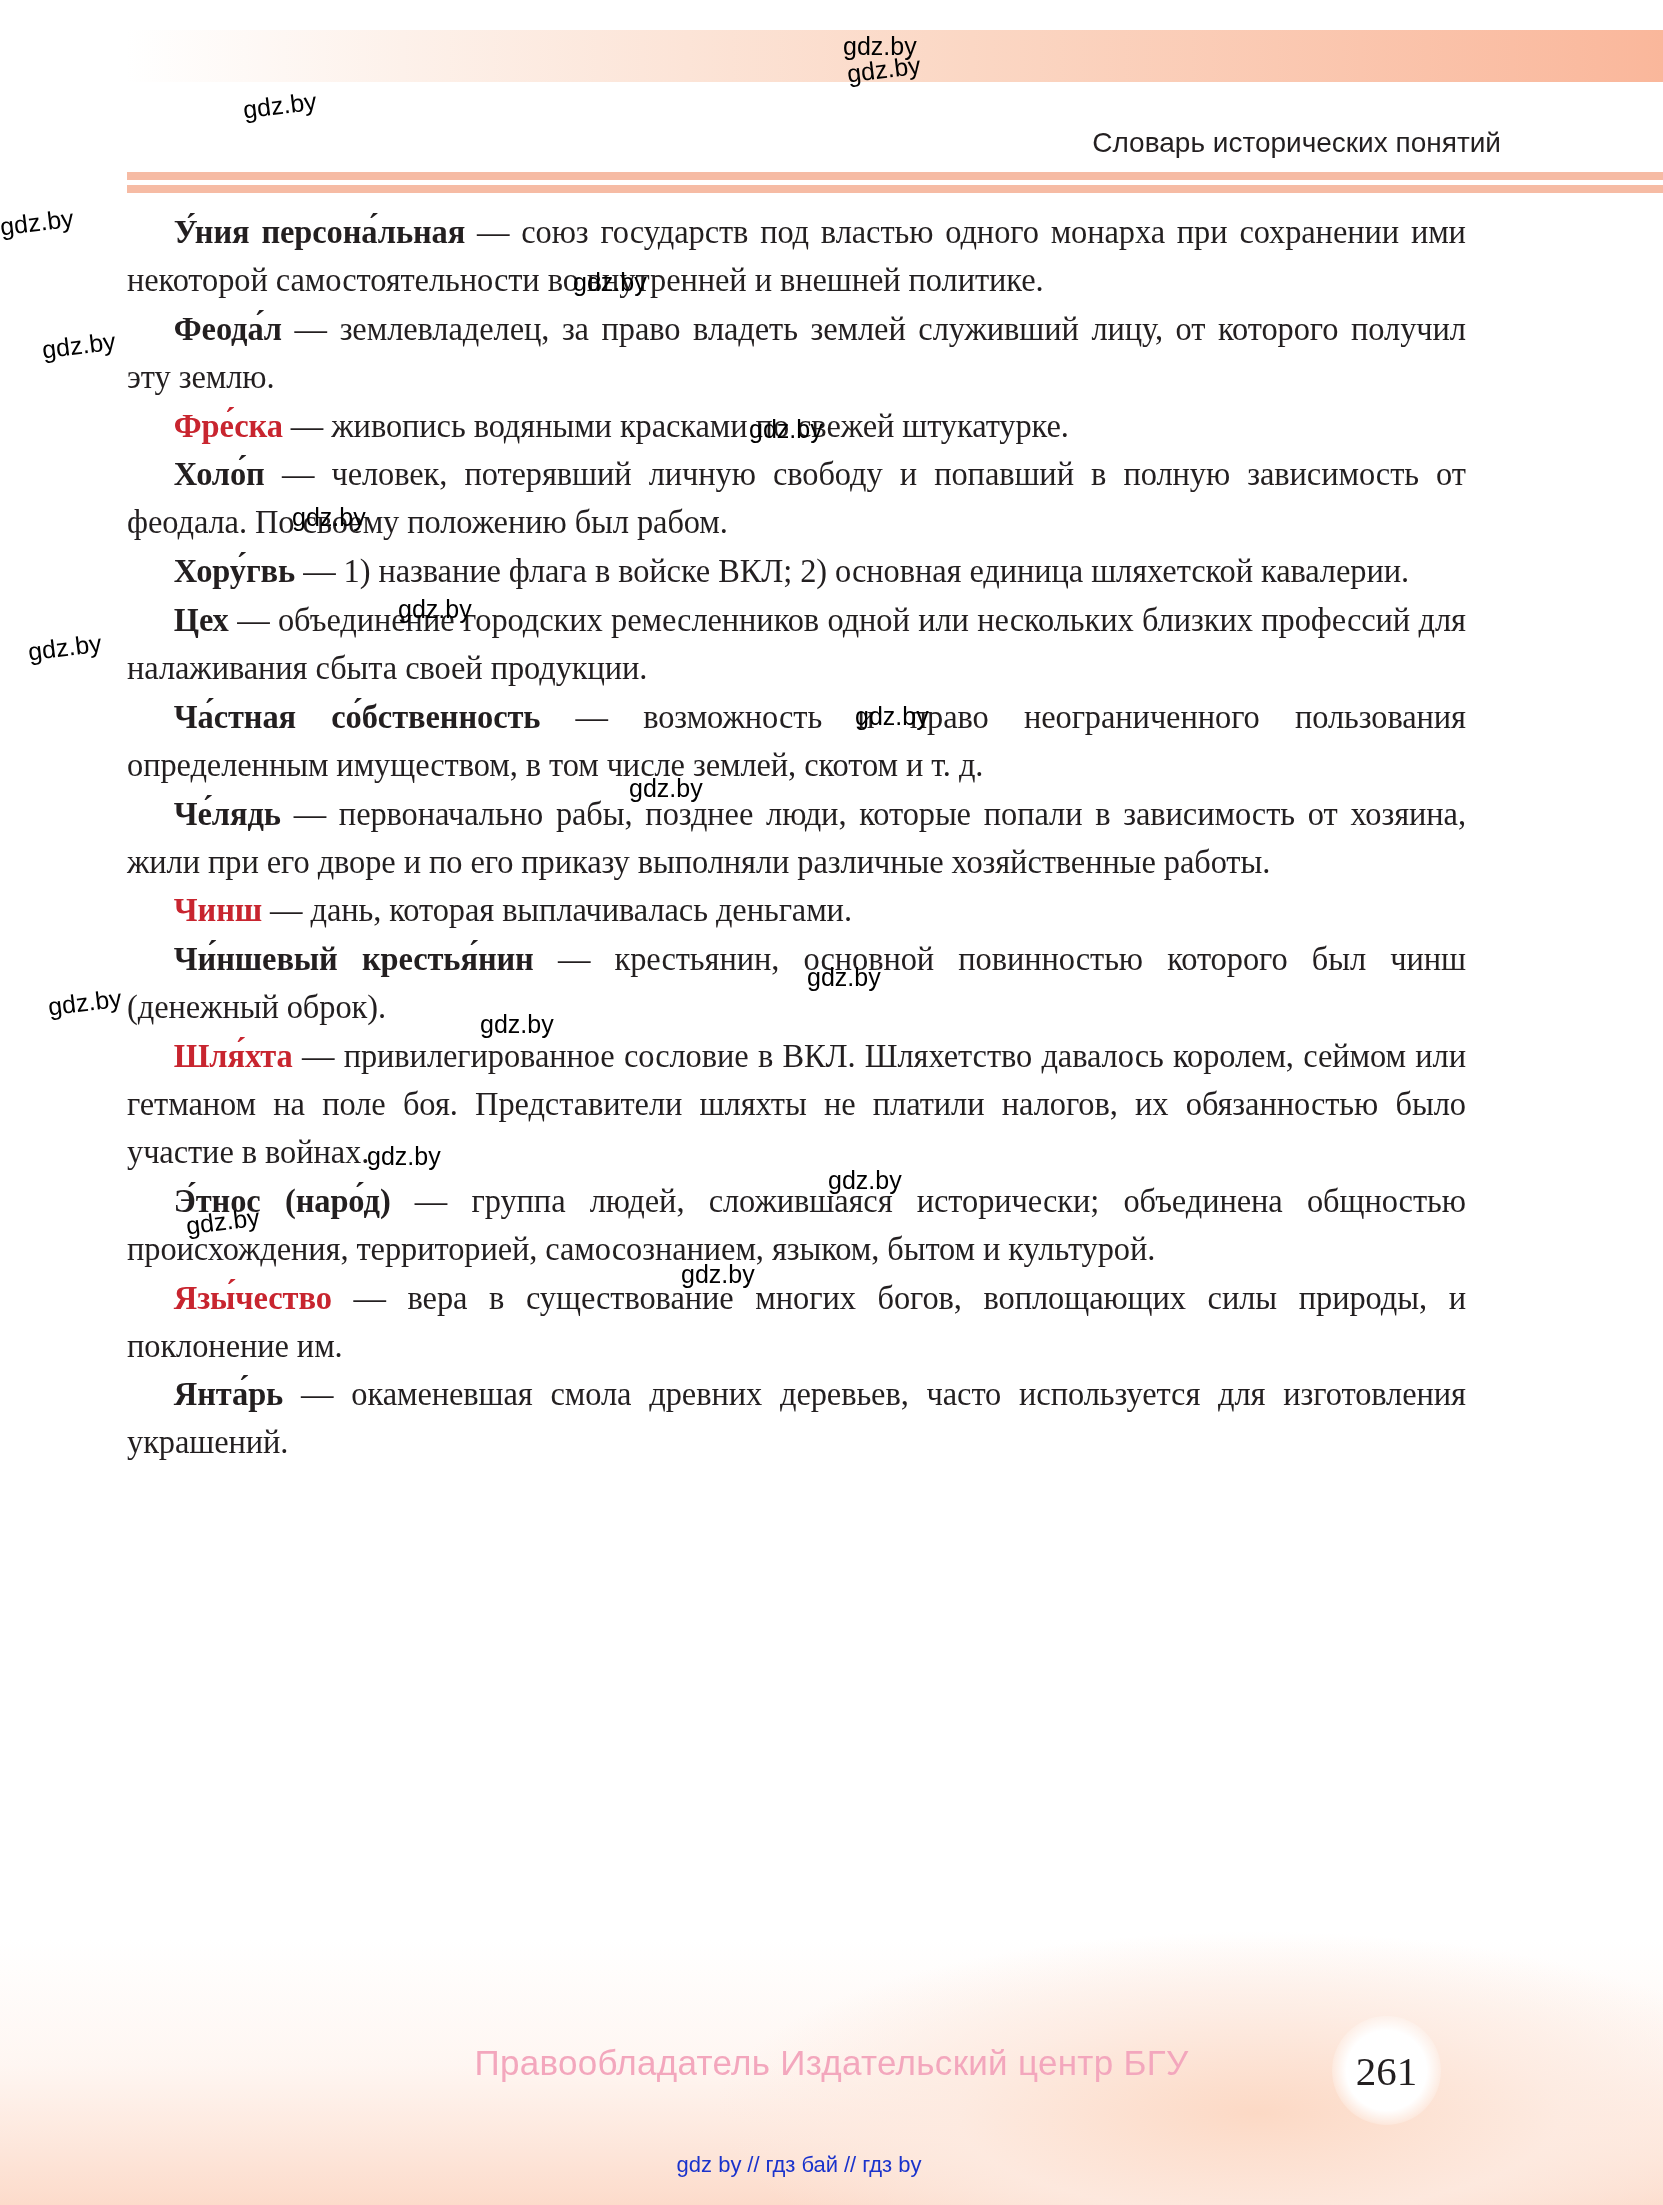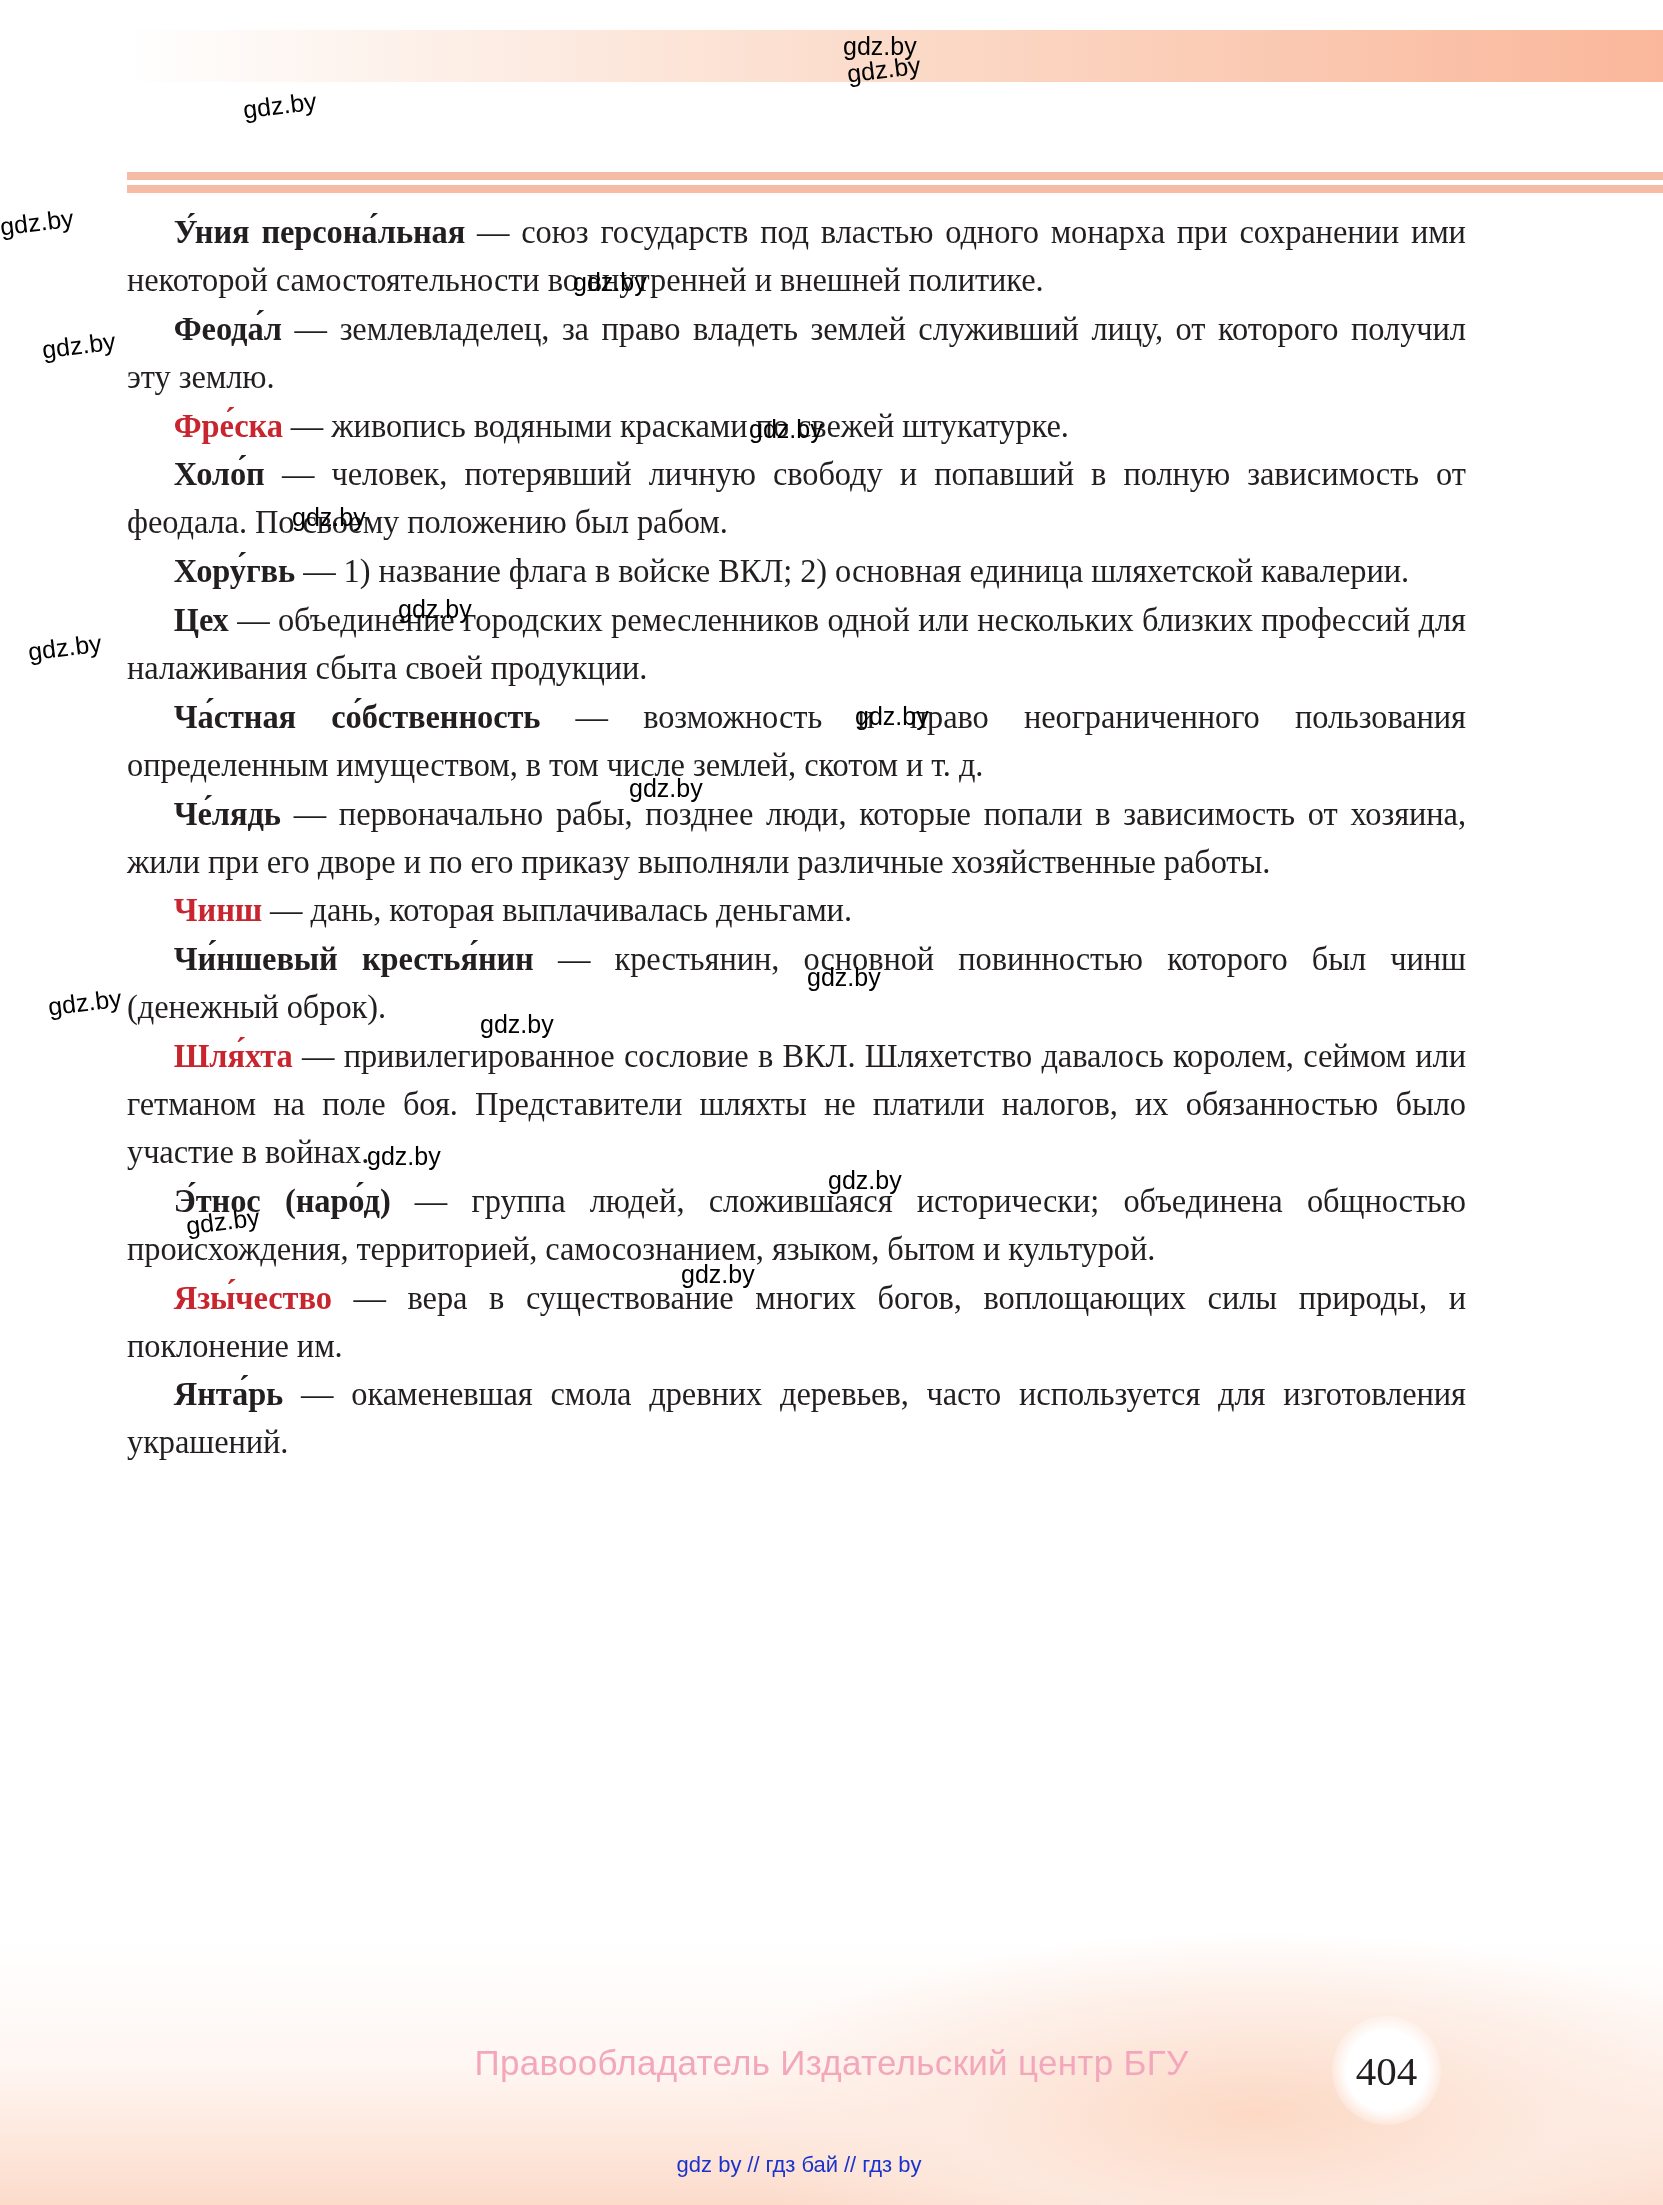--- a/index.html
+++ b/index.html
@@ -188,20 +188,21 @@
   }
 </style>
 </head>
 <body>
 
 <div id="page">
 
 
   <div class="header-band"></div>
 
+  <div class="running-head">Словарь исторических понятий</div>
 
   <div class="rule-wrap">
     <div class="rule-thick"></div>
     <div class="rule-gap"></div>
     <div class="rule-thin"></div>
   </div>
 
   <div class="content" id="glossary-body">
       <p class="entry"><span class="term">У́ния персона́льная</span><span> — </span><span>союз государств под властью одного монарха при сохранении ими некоторой самостоятельности во внутренней и внешней политике.</span></p>
       <p class="entry"><span class="term">Феода́л</span><span> — </span><span>землевладелец, за право владеть землей служивший лицу, от которого получил эту землю.</span></p>
@@ -217,21 +218,21 @@
       <p class="entry"><span class="term">Э́тнос (наро́д)</span><span> — </span><span>группа людей, сложившаяся исторически; объединена общностью происхождения, территорией, самосознанием, языком, бытом и культурой.</span></p>
       <p class="entry"><span class="term-red">Язы́чество</span><span> — </span><span>вера в существование многих богов, воплощающих силы природы, и поклонение им.</span></p>
       <p class="entry"><span class="term">Янта́рь</span><span> — </span><span>окаменевшая смола древних деревьев, часто используется для изготовления украшений.</span></p>
     </div>
 
   <div class="footer-gradient"></div>
 
   <div class="copyright-line">Правообладатель Издательский центр БГУ</div>
 
   <div class="page-number-halo"></div>
-  <div class="page-number">404</div>
+  <div class="page-number">261</div>
 
   <div class="bottom-links" id="bottom-links"><span>gdz by</span><span class="sep">//</span><span>гдз бай</span><span class="sep">//</span><span>гдз by</span></div>
 
   <div id="wm-layer">
       <div class="wm" style="left: 843px; top: 32px; font-size: 25px; transform: rotate(0deg);">gdz.by</div>
       <div class="wm" style="left: 847px; top: 55px; font-size: 25px; transform: rotate(-7deg);">gdz.by</div>
       <div class="wm" style="left: 243px; top: 91px; font-size: 25px; transform: rotate(-7deg);">gdz.by</div>
       <div class="wm" style="left: 0px; top: 208px; font-size: 25px; transform: rotate(-7deg);">gdz.by</div>
       <div class="wm" style="left: 573px; top: 268px; font-size: 25px; transform: rotate(0deg);">gdz.by</div>
       <div class="wm" style="left: 42px; top: 331px; font-size: 25px; transform: rotate(-7deg);">gdz.by</div>

